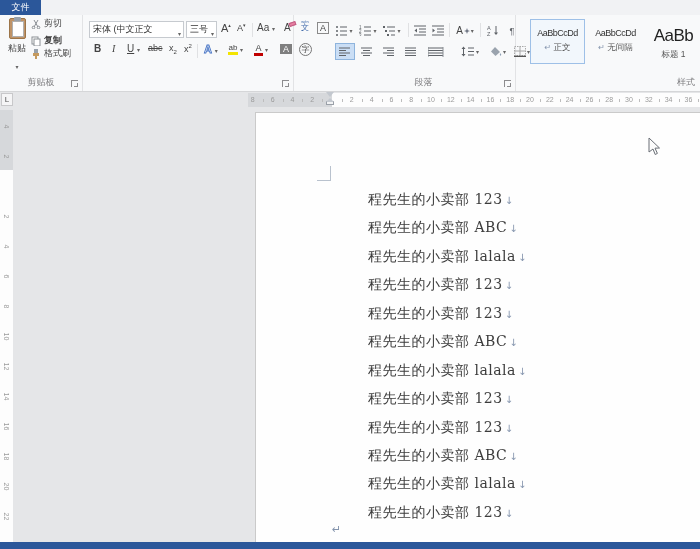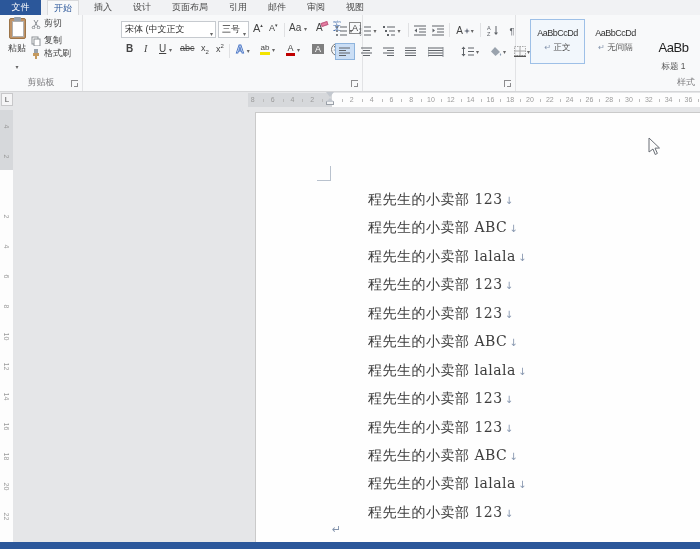--- a/index.html
+++ b/index.html
@@ -26,21 +26,21 @@
   
   .g-clip { left:0; width:83px; }
   .paste { position:absolute; left:4px; top:3px; width:26px; height:56px; text-align:center; }
   .cb-icon { position:relative; width:17px; height:21px; margin:0 auto; background:#bf9367; border:1px solid #9c7549; border-radius:2px; }
   .cb-icon::before { content:''; position:absolute; right:1px; bottom:1px; width:10px; height:14px; background:#fff; border:1px solid #b0b0b0; }
   .cb-icon::after { content:''; position:absolute; left:4px; top:-2px; width:7px; height:4px; background:#98a1ab; border-radius:1px; }
   .paste-label { font-size:9px; color:#444; margin-top:3px; }
   .clip-mini { position:absolute; left:31px; display:flex; align-items:center; gap:3px; font-size:9px; color:#444; white-space:nowrap; }
 
   
-  .g-font { left:84px; width:247px;margin-left:32px; }
+  .g-font { left:84px; width:210px; }
   .combo { position:absolute; top:6px; height:17px; background:#fff; border:1px solid #c6cacf; font-size:9px; color:#333;
            line-height:15px; padding-left:3px; white-space:nowrap; overflow:hidden; }
   .combo .arr { position:absolute; right:2px; top:5px; }
   .fbtn { position:absolute; font-size:10px; color:#444; text-align:center; white-space:nowrap; }
   .row1 { top:7px; } .row2 { top:28px; }
   .bar-under { display:block; height:3px; margin-top:0px; }
   .boxedA { border:1px solid #8a8a8a; padding:0 2px; font-size:9px; }
   .darkA { background:#7f7f7f; color:#fff; padding:0 3px; font-size:9px; }
   .circleZ { display:inline-block; width:13px; height:13px; border:1px solid #777; border-radius:50%; font-size:8px; line-height:12px; color:#444; }
   .ruby { font-size:4px; line-height:4px; color:#3a66a8; display:block; }
@@ -52,21 +52,21 @@
   .g-para { left:332px; width:184px; }
   .pbtn { position:absolute; width:20px; height:17px; display:flex; align-items:center; justify-content:center; gap:1px; }
   .pbtn.sel { background:#cadef5; border:1px solid #8eb4dd; }
   .pbtn svg { display:block; }
 
   
   .g-styles { left:517px; width:183px; border-right:none; }
   .scard { position:absolute; top:4px; width:55px; height:45px; text-align:center; border:1px solid transparent; }
   .scard.sel { border:1px solid #9ec0e7; background:#f2f7fc; }
   .scard .prev { font-size:9px; letter-spacing:-0.5px; color:#333; margin-top:8px; }
-  .scard .prev.big { font-size:13px; color:#1f1f1f; margin-top:18px; line-height:19px; }
+  .scard .prev.big { font-size:17px; color:#1f1f1f; margin-top:6px; line-height:19px; }
   .scard .sname { font-size:8.5px; color:#555; margin-top:4px; white-space:nowrap; }
   .scard .pm { color:#8494ad; font-size:8px; }
 
   
   .tabsel { position:absolute; left:1px; top:93px; width:12px; height:13px; background:#f5f5f6; border:1px solid #c8c8ca;
             font-size:8px; color:#555; text-align:center; line-height:11px; }
   .hruler { position:absolute; left:248px; top:93px; width:452px; height:14px; background:#d6d8db; overflow:hidden; }
   .hruler .white { position:absolute; left:84px; top:0; right:0; bottom:0; background:#fdfdfd; }
   .rn { position:absolute; width:12px; text-align:center; font-size:7px; color:#9b9b9b; line-height:14px; }
   .tick { position:absolute; top:6px; width:1px; height:3px; background:#bdbdbd; }
@@ -91,49 +91,39 @@
   .statusbar { position:absolute; left:0; top:542px; width:700px; height:7px; background:#2b579a; }
 
   svg .ln { stroke:#5f6368; stroke-width:1; }
   svg .lt { stroke:#8a8f94; stroke-width:1; }
 </style>
 </head>
 <body>
 
 <div class="tabrow">
   <div class="file-tab">文件</div>
-  <div class="tabs">
-      <span class="tab active">开始</span>
-      <span class="tab">插入</span>
-      <span class="tab">设计</span>
-      <span class="tab">页面布局</span>
-      <span class="tab">引用</span>
-      <span class="tab">邮件</span>
-      <span class="tab">审阅</span>
-      <span class="tab">视图</span>
-    </div>
 </div>
 
 <div class="ribbon">
 
   <div class="group g-clip">
     <div class="paste">
       <div class="cb-icon"></div>
       <div class="paste-label">粘贴</div>
       <span class="arr">▾</span>
     </div>
     <div class="clip-mini" style="top:2px;">
       <svg width="10" height="10">
           <path d="M3 1 L7 8 M7 1 L3 8" class="lt" fill="none"></path>
           <circle cx="2.5" cy="8.5" r="1.3" fill="none" class="lt"></circle>
           <circle cx="7.5" cy="8.5" r="1.3" fill="none" class="lt"></circle>
         </svg>
       <span>剪切</span>
     </div>
-    <div class="clip-mini" style="top:19px;">
+    <div class="clip-mini" style="top:19px;font-weight:bold;">
       <svg width="10" height="10">
           <rect x="1" y="1" width="6" height="7" fill="#fff" class="lt"></rect>
           <rect x="3" y="3" width="6" height="7" fill="#fff" class="lt"></rect>
         </svg>
       <span>复制</span>
     </div>
     <div class="clip-mini" style="top:32px;">
       <svg width="10" height="10">
           <rect x="3" y="0" width="4" height="4" fill="#98a1ab"></rect>
           <rect x="2" y="4" width="6" height="3" fill="#c59a5f"></rect>
@@ -289,20 +279,21 @@
     </div>
     <div class="pbtn" style="left:179px; top:28px; width:22px;">
       <svg width="12" height="11">
           <rect x="0.5" y="0.5" width="11" height="9" fill="none" stroke="#a8a8a8" stroke-dasharray="1.5,1"></rect>
           <path d="M6 0.5 V9.5 M0.5 5 H11.5" stroke="#a8a8a8"></path>
           <path d="M0 10.5 H12" stroke="#555" stroke-width="1.6"></path>
         </svg>
         <span class="arr">▾</span>
     </div>
 
+    <div class="glabel">段落</div>
     <div class="launcher"></div>
   </div>
 
   <div class="group g-styles">
     <div id="style-cards">
         <div class="scard sel" style="left: 13px;">
           <div class="prev">AaBbCcDd</div>
           <div class="sname"><span class="pm">↵</span> 正文</div>
         </div>
         <div class="scard" style="left: 71px;">

